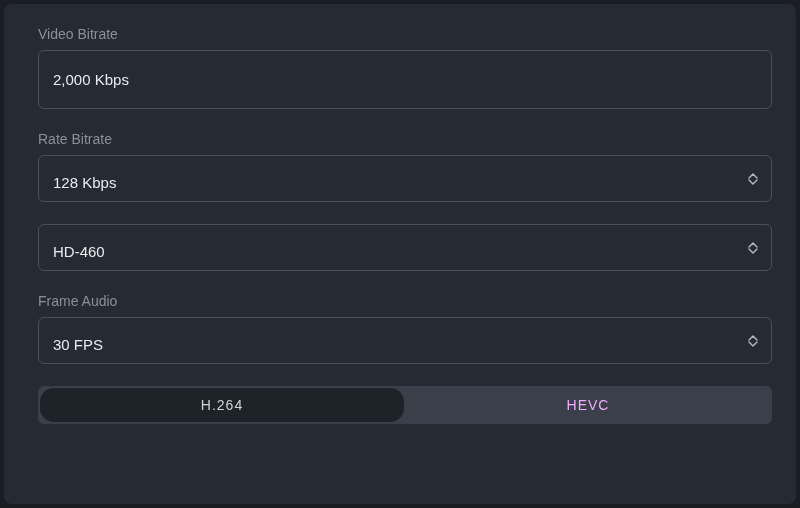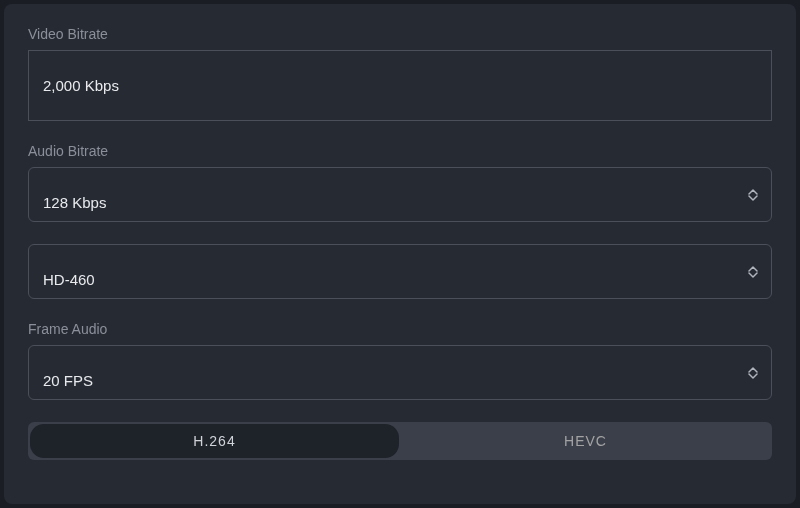--- a/index.html
+++ b/index.html
@@ -16,49 +16,50 @@
     }
     .panel {
       background: #262a33;
       border-radius: 8px;
       margin: 4px;
       padding: 22px 24px;
       height: 500px;
     }
     .field-group {
       margin-bottom: 22px;
+      margin-left: 10px;
     }
     .field-label {
       color: #8a8f99;
       font-size: 14px;
       font-weight: 400;
       margin-bottom: 8px;
       display: block;
     }
     .input-box {
       width: 100%;
       background: transparent;
       border: 1px solid #4a4f5a;
-      border-radius: 0;
-      padding: 26px 14px;
+      border-radius: 6px;
+      padding: 20px 14px;
       color: #e8eaed;
       font-size: 15px;
       font-family: inherit;
       outline: none;
     }
     .select-wrapper {
       position: relative;
       width: 100%;
     }
     .select-box {
       width: 100%;
       background: transparent;
       border: 1px solid #4a4f5a;
       border-radius: 6px;
-      padding: 26px 40px 10px 14px;
+      padding: 18px 40px 10px 14px;
       color: #e8eaed;
       font-size: 15px;
       cursor: pointer;
       display: flex;
       align-items: flex-end;
     }
     .select-arrows {
       position: absolute;
       right: 14px;
       top: 50%;
@@ -76,21 +77,21 @@
       background: #3a3f4a;
       border-radius: 6px;
       overflow: hidden;
       height: 38px;
     }
     .segment {
       flex: 1;
       display: flex;
       align-items: center;
       justify-content: center;
-      color: #a3a3a3;
+      color: #f0abfc;
       font-size: 14px;
       letter-spacing: 1px;
       cursor: pointer;
       border: none;
       background: transparent;
       font-family: inherit;
     }
     .segment.active {
       background: #1e2229;
       color: #d0d3d8;
@@ -105,21 +106,21 @@
 <body>
 
 <div class="panel">
 
   <div class="field-group">
     <label class="field-label">Video Bitrate</label>
     <input class="input-box" type="text" value="2,000 Kbps" style="">
   </div>
 
   <div class="field-group">
-    <label class="field-label">Audio Bitrate</label>
+    <label class="field-label">Rate Bitrate</label>
     <div class="select-wrapper">
       <div class="select-box">
         <span>128 Kbps</span>
       </div>
       <div class="select-arrows">
         <svg class="arrow-shape" viewBox="0 0 10 6">
             <path d="M1 5 L5 1 L9 5" stroke="#b0b4bc" stroke-width="1.5" fill="none" stroke-linecap="round" stroke-linejoin="round"></path>
           </svg>
         <svg class="arrow-shape" viewBox="0 0 10 6">
             <path d="M1 1 L5 5 L9 1" stroke="#b0b4bc" stroke-width="1.5" fill="none" stroke-linecap="round" stroke-linejoin="round"></path>
@@ -141,21 +142,21 @@
             <path d="M1 1 L5 5 L9 1" stroke="#b0b4bc" stroke-width="1.5" fill="none" stroke-linecap="round" stroke-linejoin="round"></path>
           </svg>
       </div>
     </div>
   </div>
 
   <div class="field-group">
     <label class="field-label">Frame Audio</label>
     <div class="select-wrapper">
       <div class="select-box">
-        <span>20 FPS</span>
+        <span>30 FPS</span>
       </div>
       <div class="select-arrows">
         <svg class="arrow-shape" viewBox="0 0 10 6">
             <path d="M1 5 L5 1 L9 5" stroke="#b0b4bc" stroke-width="1.5" fill="none" stroke-linecap="round" stroke-linejoin="round"></path>
           </svg>
         <svg class="arrow-shape" viewBox="0 0 10 6">
             <path d="M1 1 L5 5 L9 1" stroke="#b0b4bc" stroke-width="1.5" fill="none" stroke-linecap="round" stroke-linejoin="round"></path>
           </svg>
       </div>
     </div>

